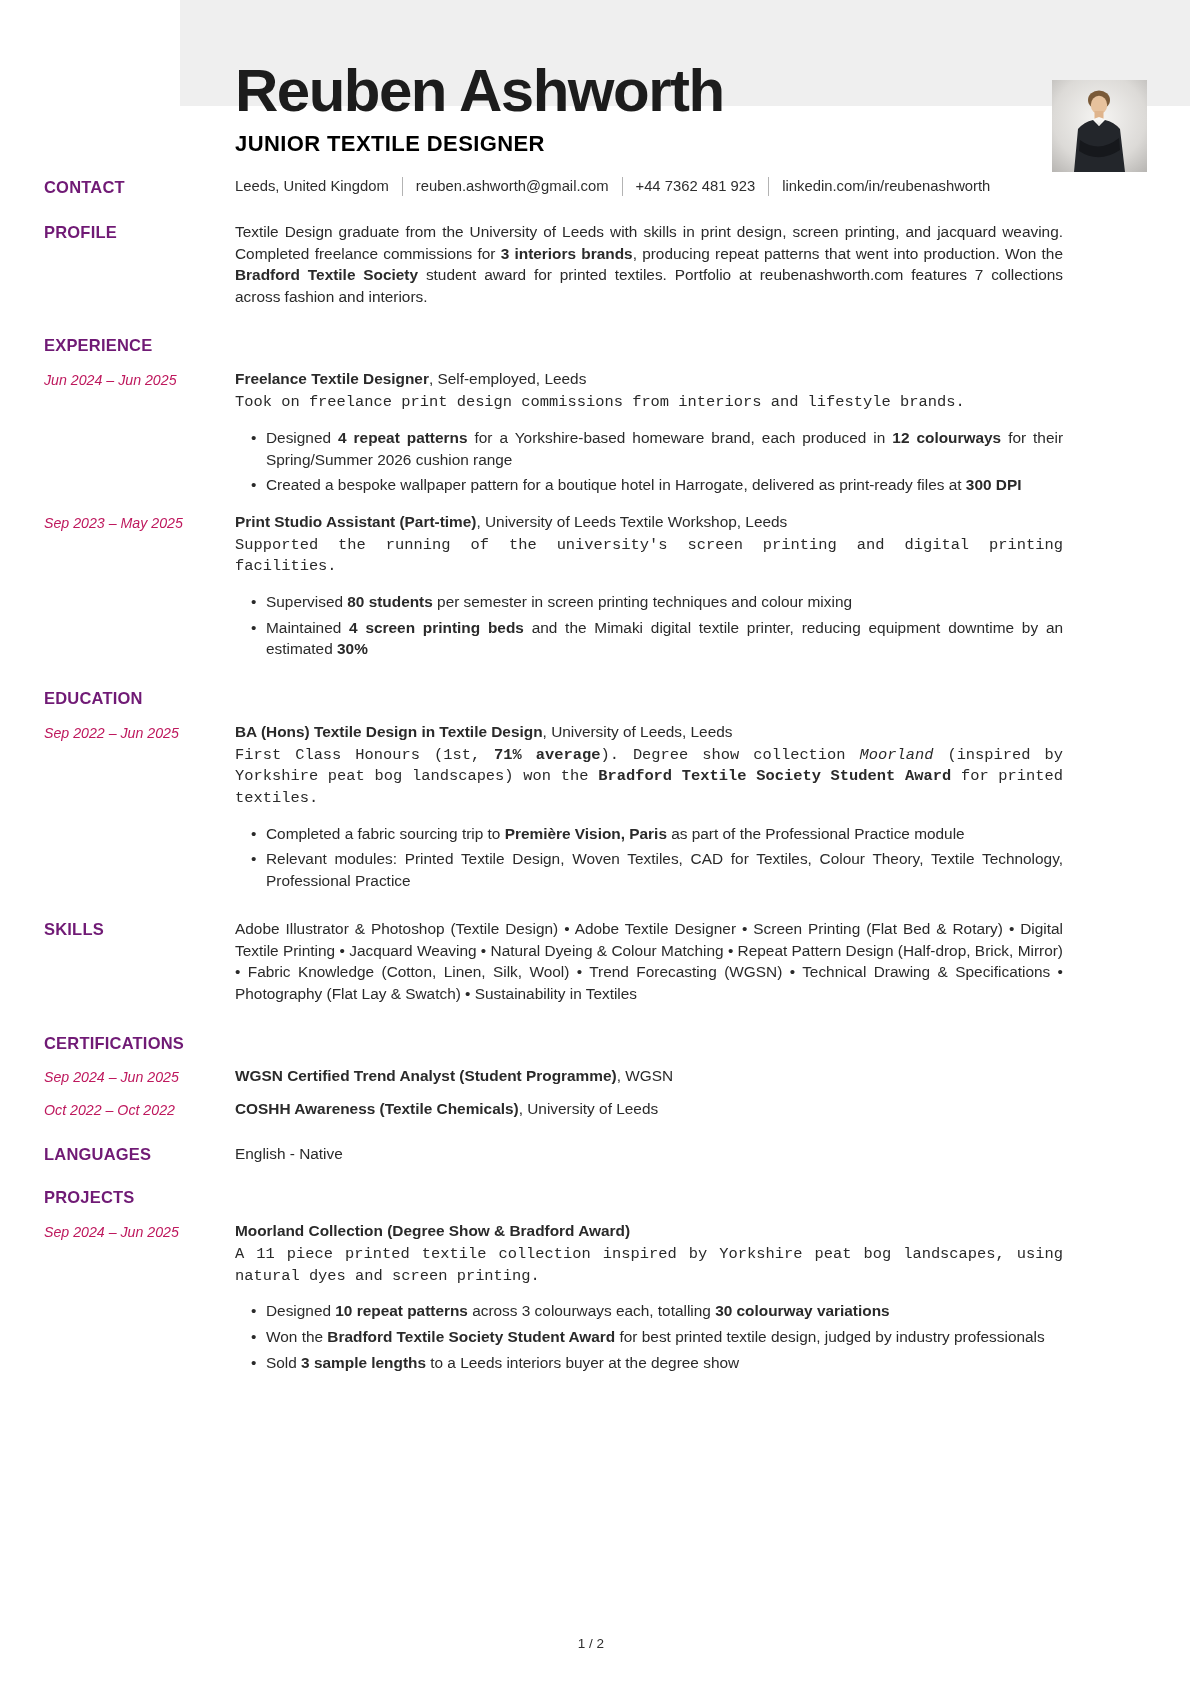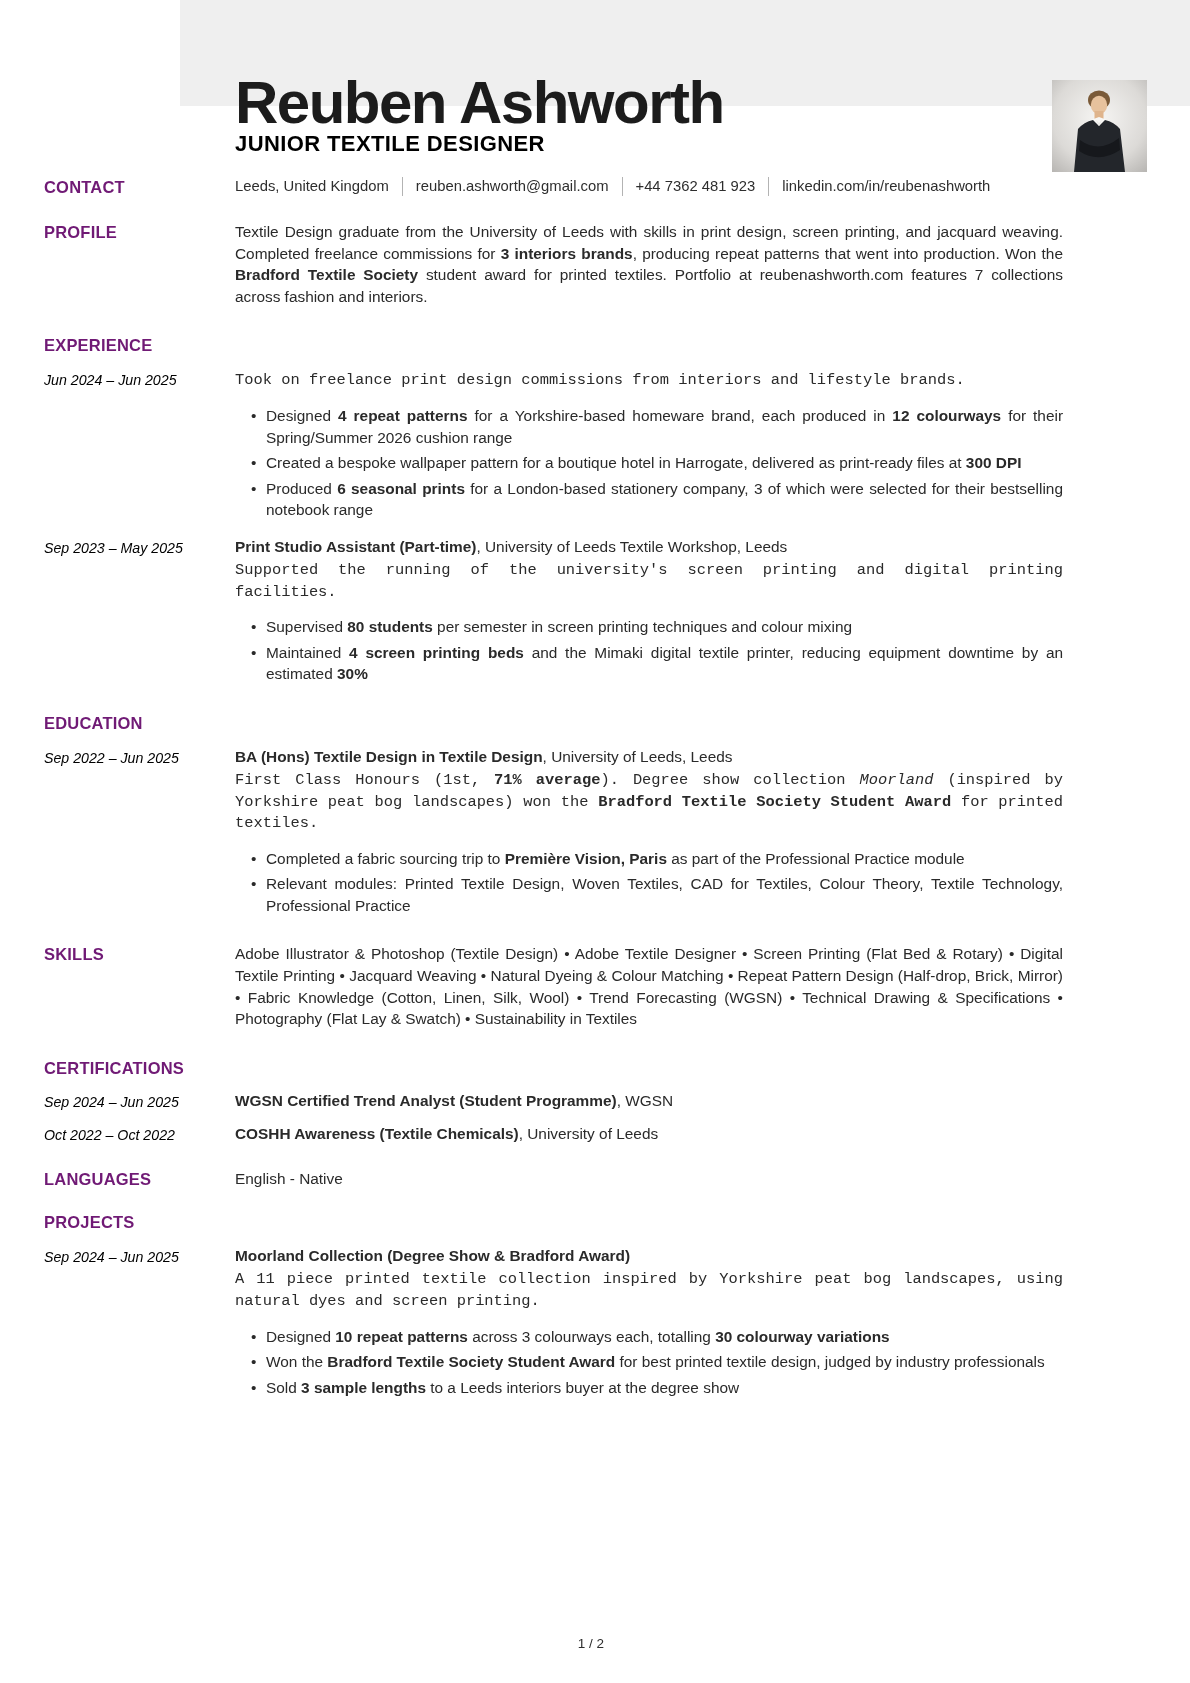--- a/index.html
+++ b/index.html
@@ -14,37 +14,37 @@
     background:#efefef;
   }
   .photo {
     position:absolute; left:1052px; top:80px; width:95px; height:92px;
     overflow:hidden;
   }
   .photo svg { display:block; width:100%; height:100%; }
   h1.name {
     position:absolute; left:235px; top:58px;
     font-size:60px; font-weight:700; letter-spacing:-1.5px;
-    color:#1c1c1c; line-height:66px; white-space:nowrap;margin-top:12px;
+    color:#1c1c1c; line-height:66px; white-space:nowrap;
   }
   .subtitle {
     position:absolute; left:235px; top:131px;
     font-size:22px; font-weight:700; letter-spacing:0.4px;
     color:#000000; white-space:nowrap;
   }
   .main {
     position:absolute; top:176px; left:44px; right:127px;
   }
   .row { display:grid; grid-template-columns:191px 1fr; align-items:start; }
   .label {
     font-size:16.5px; font-weight:700; letter-spacing:0.2px;
     color:#701a75; line-height:20px; padding-top:1px;
   }
   .date {
-    font-size:14.2px; font-style:italic; color:#000000;
+    font-size:14.2px; font-style:italic; color:#be185d;
     line-height:22px; padding-top:1px;
   }
   .content { font-size:15.4px; color:#2a2a2a; line-height:21.6px; }
   .just { text-align:justify; }
   .b { font-weight:700; }
   .i { font-style:italic; }
   .contact-line { display:flex; align-items:center; gap:13px; font-size:14.8px; color:#2e2e2e; line-height:20px; }
   .sep { width:1px; height:19px; background:#b3b3b3; flex:0 0 auto; }
   .entry-title { font-size:15.4px; line-height:22px; color:#2a2a2a; }
   .summary { margin-top:2px;font-family:Liberation Mono, monospace; }
@@ -120,25 +120,25 @@
     </section>
 
     <section class="row mt27">
       <div class="label">EXPERIENCE</div>
       <div></div>
     </section>
 
     <section class="row mt13">
       <div class="date">Jun 2024 – Jun 2025</div>
       <div class="content">
+        <div class="entry-title"><span class="b">Freelance Textile Designer</span><span>, Self-employed, Leeds</span></div>
         <p class="summary just"><span>Took on freelance print design commissions from interiors and lifestyle brands.</span></p>
         <ul class="bullets">
           <li class="just"><span>Designed </span><span class="b">4 repeat patterns</span><span> for a Yorkshire-based homeware brand, each produced in </span><span class="b">12 colourways</span><span> for their Spring/Summer 2026 cushion range</span></li>
           <li class="just"><span>Created a bespoke wallpaper pattern for a boutique hotel in Harrogate, delivered as print-ready files at </span><span class="b">300 DPI</span></li>
-          <li class="just"><span>Produced </span><span class="b">6 seasonal prints</span><span> for a London-based stationery company, 3 of which were selected for their bestselling notebook range</span></li>
         </ul>
       </div>
     </section>
 
     <section class="row mt15">
       <div class="date">Sep 2023 – May 2025</div>
       <div class="content">
         <div class="entry-title"><span class="b">Print Studio Assistant (Part-time)</span><span>, University of Leeds Textile Workshop, Leeds</span></div>
         <p class="summary just"><span>Supported the running of the university's screen printing and digital printing facilities.</span></p>
         <ul class="bullets">

